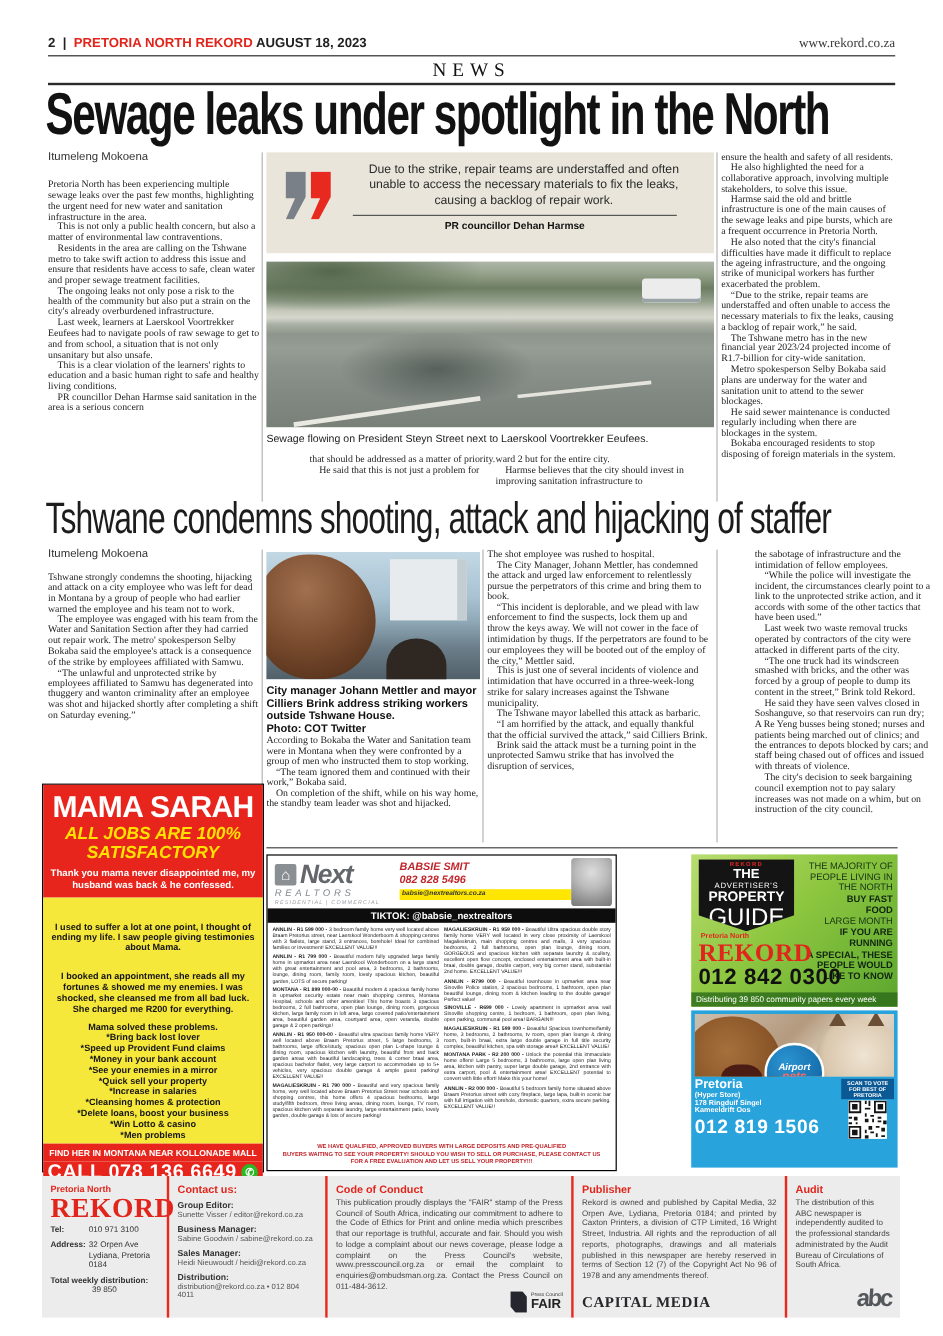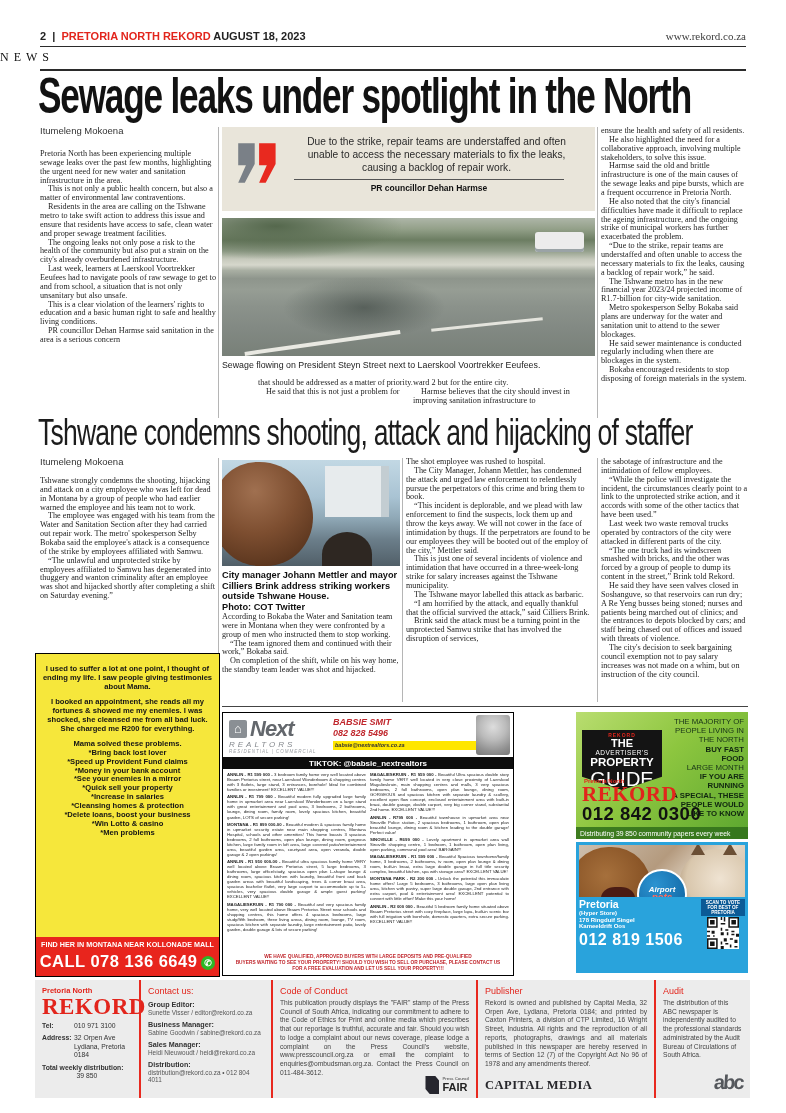--- a/index.html
+++ b/index.html
@@ -3,21 +3,21 @@
 <meta charset="utf-8">
 <style>
   html,body{margin:0;padding:0;background:#fff;}
   .page{position:relative;width:786px;height:1113px;background:#fff;font-family:"Liberation Serif",serif;color:#1a1a1a;overflow:hidden;}
 
   
   .hdr{position:absolute;left:40px;right:40px;top:30px;display:flex;justify-content:space-between;align-items:flex-start;font-family:"Liberation Sans",sans-serif;font-size:11px;font-weight:bold;color:#222;}
   .hdr .mast{color:#e2251c;}
   .hdr-right{font-family:"Liberation Serif",serif;font-weight:normal;font-size:11px;color:#3c3c3c;}
   .rule{position:absolute;left:40px;right:40px;border-top:1px solid #2b2b2b;}
-  .news{position:absolute;left:0;right:0;top:50px;font-size:12px;letter-spacing:5px;color:#111;}
+  .news{position:absolute;left:0;right:0;top:50px;text-align:center;font-size:16px;letter-spacing:5px;color:#111;}
 
   
   .h1{position:absolute;left:38px;top:70px;width:920px;font-family:"Liberation Sans",sans-serif;font-weight:bold;font-size:44px;line-height:1.05;color:#121212;white-space:nowrap;letter-spacing:-1.5px;transform:scale(0.80,1.12);transform-origin:left top;}
   .h2{position:absolute;left:38px;top:414px;width:940px;font-family:"Liberation Sans",sans-serif;font-weight:normal;font-size:34px;line-height:1.05;color:#1c1c1c;white-space:nowrap;letter-spacing:-1px;transform:scale(0.78,1.08);transform-origin:left top;}
   .byline{position:absolute;font-family:"Liberation Sans",sans-serif;font-size:9.5px;color:#333;}
 
   
   .col{position:absolute;overflow:hidden;}
   .bp{margin:0;font-size:8.2px;line-height:1.08;text-indent:8px;text-align:left;color:#1d1d1d;}
   .bp.first{text-indent:0;}
@@ -45,21 +45,21 @@
   .p2-head2{position:absolute;right:16%;bottom:-10%;width:28%;height:42%;background:#2e2722;border-radius:50% 50% 0 0;}
   .cap2{position:absolute;left:222px;top:570px;width:178px;font-family:"Liberation Sans",sans-serif;font-weight:bold;font-size:9.2px;line-height:1.15;color:#111;}
 
   
   .mama{position:absolute;left:35px;top:653px;width:183px;height:322px;border:1px solid #000;display:flex;flex-direction:column;font-family:"Liberation Sans",sans-serif;text-align:center;}
   .mama-top{background:#e8251d;padding:7px 3px 5px;}
   .mama-title{color:#fff;font-weight:bold;font-size:25px;line-height:1;letter-spacing:-0.5px;}
   .mama-sub{color:#ffe200;font-weight:bold;font-style:italic;font-size:14.5px;line-height:1.08;margin-top:2px;}
   .mama-tag{color:#fff;font-weight:bold;font-size:8px;line-height:1.2;margin-top:4px;}
   .mama-body{flex:1;background:#f6e73b;padding:6px 5px 2px;color:#151515;font-weight:bold;font-size:7.6px;line-height:1.18;}
-  .mama-body p{margin:5px 0 6px;}
+  .mama-body p{margin:15px 0 6px;}
   .mama-body .mlist{margin:0;}
   .mama-loc{background:#e8251d;color:#fff;font-weight:bold;font-size:7.2px;padding:3px 2px;}
   .mama-call{background:#e8251d;color:#fff;font-weight:bold;font-size:16.5px;padding:0 2px 5px;letter-spacing:0.5px;}
   .wa{display:inline-block;width:14px;height:14px;border-radius:50%;background:#2bb826;color:#fff;font-size:9px;line-height:14px;text-align:center;vertical-align:middle;margin-left:4px;}
   .wa::before{content:"✆";}
 
   
   .adrule{position:absolute;left:222px;width:526px;top:706px;border-top:1px solid #444;}
 
   
@@ -79,21 +79,21 @@
   .next-face{width:34px;height:40px;margin:2px 3px 0 0;border-radius:3px;background:radial-gradient(circle at 50% 30%,#ddd 0%,#bbb 40%,#909090 75%,#777 100%);}
   .next-tt{background:#0d0d0d;color:#fff;font-weight:bold;font-size:8px;text-align:center;padding:1.5px 0;}
   .next-cols{flex:1;display:flex;gap:4px;padding:3px 4px 0;overflow:hidden;}
   .next-col{flex:1;overflow:hidden;}
   .lst{margin:0 0 2px;font-size:4.3px;line-height:1.18;color:#222;text-align:justify;}
   .lst .lt{font-weight:bold;}
   .next-ft{padding:2px 4px 3px;text-align:center;color:#c0272d;font-weight:bold;font-size:4.8px;line-height:1.25;}
 
   
   .guide{position:absolute;left:576px;top:712px;width:172px;height:127px;background:linear-gradient(135deg,#b9dd70 0%,#8dc63f 45%,#5ba62f 100%);overflow:hidden;font-family:"Liberation Sans",sans-serif;}
-  .g-box{position:absolute;left:6px;top:18px;width:80px;height:58px;background:#141414;color:#fff;text-align:center;clip-path:polygon(0 0,100% 0,100% 78%,50% 100%,0 78%);padding-top:2px;}
+  .g-box{position:absolute;left:6px;top:4px;width:80px;height:58px;background:#141414;color:#fff;text-align:center;clip-path:polygon(0 0,100% 0,100% 78%,50% 100%,0 78%);padding-top:2px;}
   .g-b0{font-size:5px;color:#e2251c;font-weight:bold;letter-spacing:1px;}
   .g-b1{font-size:11px;font-weight:bold;line-height:1;}
   .g-b2{font-size:6.5px;letter-spacing:0.5px;}
   .g-b3{font-size:11.5px;font-weight:bold;line-height:1.1;}
   .g-b4{font-size:20px;font-weight:normal;line-height:1;}
   .g-right{position:absolute;right:4px;top:5px;width:82px;text-align:right;color:#173317;}
   .g-l{font-size:7.8px;line-height:1.18;}
   .g-bold{font-weight:bold;color:#102610;}
   .g-mast-top{position:absolute;left:8px;top:66px;color:#e2251c;font-weight:bold;font-size:6px;}
   .g-mast{position:absolute;left:6px;top:72px;color:#e2251c;font-weight:bold;font-family:"Liberation Serif",serif;font-size:21px;letter-spacing:0.5px;line-height:1;}
@@ -116,21 +116,21 @@
   .pets-addr{font-size:6px;font-weight:bold;line-height:1.15;margin-top:1px;}
   .pets-phone{font-weight:bold;font-size:16px;letter-spacing:0.5px;margin-top:1px;}
   .pets-scan{position:absolute;right:0;top:0;width:44px;text-align:center;}
   .scan-lbl{background:#0b5a96;color:#fff;font-weight:bold;font-size:4.6px;padding:1px;}
   .qr{background:#fff;margin-top:1px;display:inline-block;line-height:0;}
 
   
   .pfoot{position:absolute;left:35px;top:980px;width:715px;height:118px;background:#ececec;font-family:"Liberation Sans",sans-serif;display:flex;}
   .fcol{padding:6px 7px 4px;box-sizing:border-box;position:relative;}
   .fsep{border-left:2px solid #e8291f;}
-  .f-h{color:#e2251c;font-weight:normal;font-size:9px;margin-bottom:3px;}
+  .f-h{color:#e2251c;font-weight:bold;font-size:9px;margin-bottom:3px;}
   .f-region{color:#e2251c;font-weight:bold;font-size:7.5px;}
   .f-mast{color:#e2251c;font-weight:bold;font-family:"Liberation Serif",serif;font-size:23px;line-height:1;letter-spacing:0.5px;}
   .f-row{font-size:6.8px;color:#333;margin-top:4px;line-height:1.25;display:flex;}
   .f-lbl{font-weight:bold;min-width:32px;}
   .f-dist-val{text-align:center;font-size:6.8px;color:#333;}
   .f-role{font-weight:bold;font-size:7.2px;color:#333;margin-top:4px;}
   .f-person{font-size:6.4px;color:#555;}
   .f-text{font-size:6.7px;color:#444;line-height:1.3;text-align:justify;}
   .fair{position:absolute;left:7px;bottom:4px;display:flex;align-items:center;gap:3px;}
   .fair-icon{width:14px;height:18px;background:#26262e;clip-path:polygon(0 0,70% 0,100% 28%,100% 100%,30% 100%,0 72%);}
@@ -245,30 +245,35 @@
   <div class="col" style="left:406px;top:458px;width:186px;height:244px;">
     <p class="bp first">The shot employee was rushed to hospital.</p>
     <p class="bp">The City Manager, Johann Mettler, has condemned the attack and urged law enforcement to relentlessly pursue the perpetrators of this crime and bring them to book.</p>
     <p class="bp">“This incident is deplorable, and we plead with law enforcement to find the suspects, lock them up and throw the keys away. We will not cower in the face of intimidation by thugs. If the perpetrators are found to be our employees they will be booted out of the employ of the city,” Mettler said.</p>
     <p class="bp">This is just one of several incidents of violence and intimidation that have occurred in a three-week-long strike for salary increases against the Tshwane municipality.</p>
     <p class="bp">The Tshwane mayor labelled this attack as barbaric.</p>
     <p class="bp">“I am horrified by the attack, and equally thankful that the official survived the attack,” said Cilliers Brink.</p>
     <p class="bp">Brink said the attack must be a turning point in the unprotected Samwu strike that has involved the disruption of services,</p>
   </div>
 
-  <div class="col" style="left:601px;top:458px;width:147px;height:246px;">
+  <div class="col" style="left:629px;top:458px;width:147px;height:246px;">
     <p class="bp first">the sabotage of infrastructure and the intimidation of fellow employees.</p>
     <p class="bp">“While the police will investigate the incident, the circumstances clearly point to a link to the unprotected strike action, and it accords with some of the other tactics that have been used.”</p>
     <p class="bp">Last week two waste removal trucks operated by contractors of the city were attacked in different parts of the city.</p>
     <p class="bp">“The one truck had its windscreen smashed with bricks, and the other was forced by a group of people to dump its content in the street,” Brink told Rekord.</p>
     <p class="bp">He said they have seen valves closed in Soshanguve, so that reservoirs can run dry; A Re Yeng busses being stoned; nurses and patients being marched out of clinics; and the entrances to depots blocked by cars; and staff being chased out of offices and issued with threats of violence.</p>
     <p class="bp">The city's decision to seek bargaining council exemption not to pay salary increases was not made on a whim, but on instruction of the city council.</p>
   </div>
 
   <div class="mama">
+    <div class="mama-top">
+      <div class="mama-title">MAMA SARAH</div>
+      <div class="mama-sub">ALL JOBS ARE 100% SATISFACTORY</div>
+      <div class="mama-tag">Thank you mama never disappointed me, my husband was back &amp; he confessed.</div>
+    </div>
     <div class="mama-body">
       <p>I used to suffer a lot at one point, I thought of ending my life. I saw people giving testimonies about Mama.</p>
       <p>I booked an appointment, she reads all my fortunes &amp; showed me my enemies. I was shocked, she cleansed me from all bad luck. She charged me R200 for everything.</p>
       <div class="mlist">Mama solved these problems.</div>
       <div class="mlist">*Bring back lost lover</div>
       <div class="mlist">*Speed up Provident Fund claims</div>
       <div class="mlist">*Money in your bank account</div>
       <div class="mlist">*See your enemies in a mirror</div>
       <div class="mlist">*Quick sell your property</div>
       <div class="mlist">*Increase in salaries</div>

